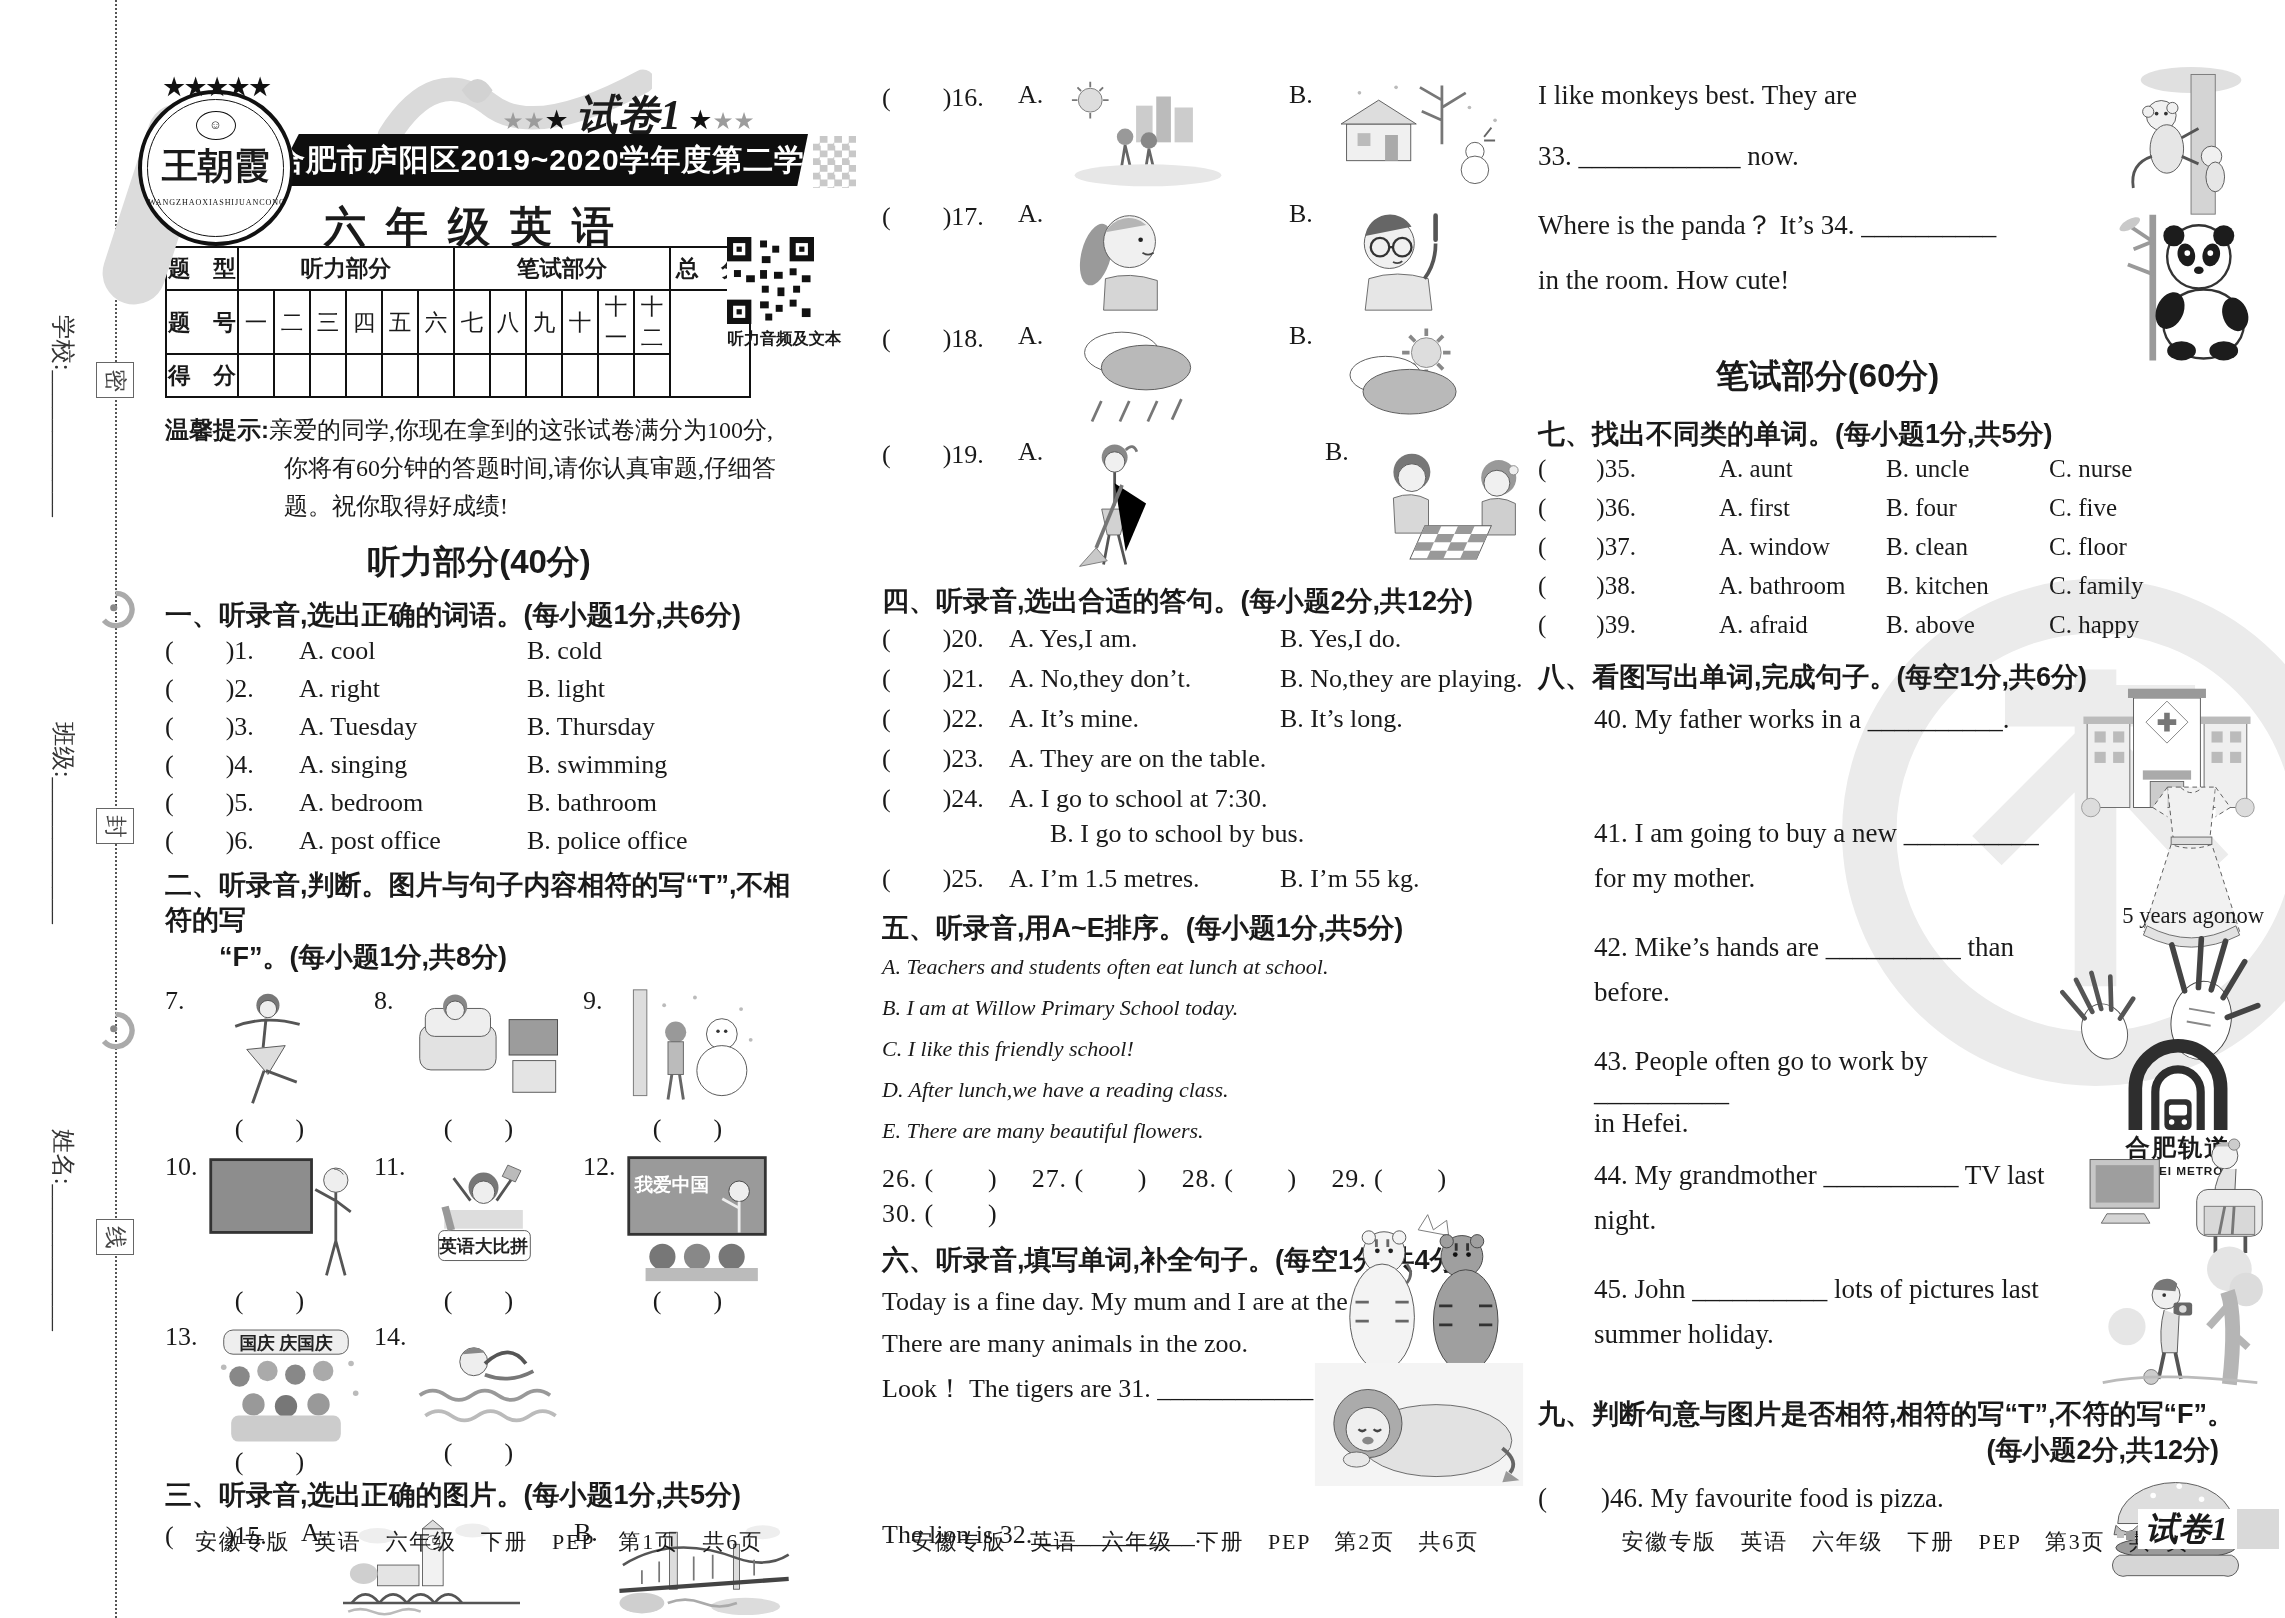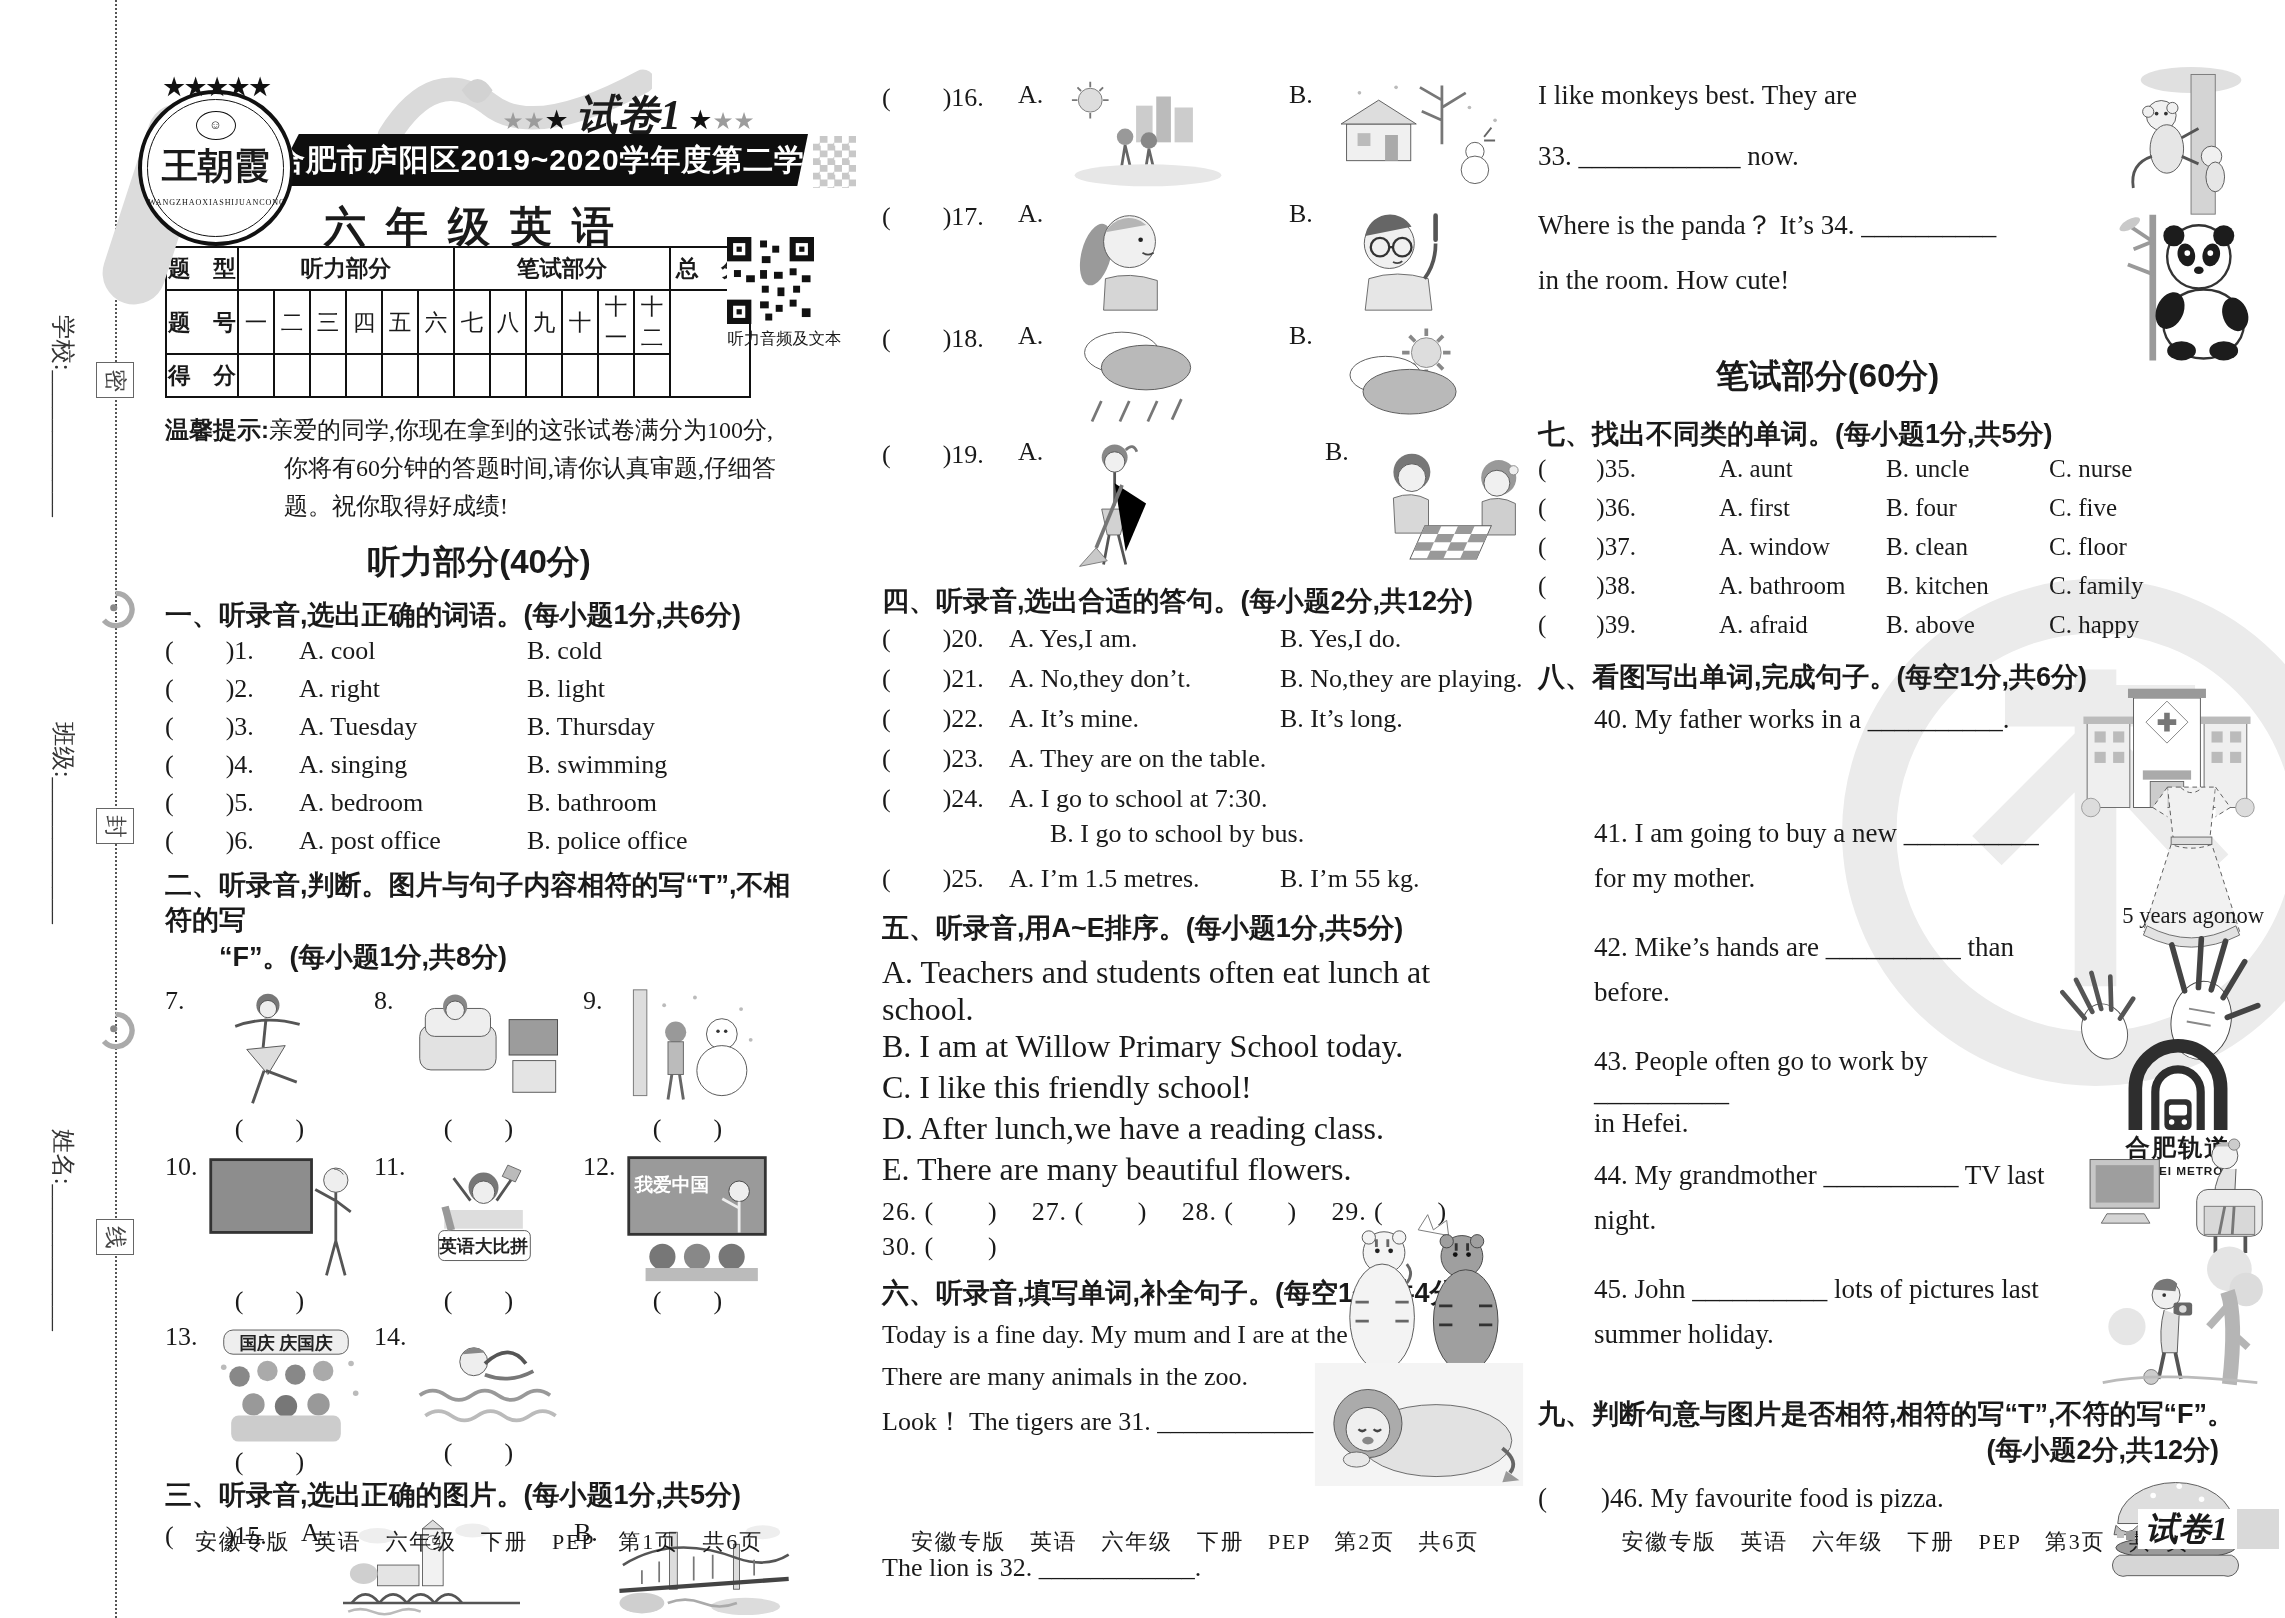--- a/index.html
+++ b/index.html
@@ -54,21 +54,21 @@
   
   .flow1 { position:absolute; left:29px; top:246px; width:628px; }
   table.score { border-collapse:collapse; width:586px; table-layout:fixed; }
   table.score td { border:2.3px solid #111; text-align:center; font-size:22.6px; height:43px; padding:0; }
   td.wlbl { width:72px; } td.wnum { width:36px; } td.wzf { width:80px; }
 
   .notice { margin-top:12.7px; width:626px; font-size:24px; line-height:1.6; padding-left:119px; text-indent:-119px; }
   .notice b { font-family:"Liberation Sans",sans-serif;text-align:right; }
 
   .sec-title { text-align:center; font-size:33px; margin-top:14.5px; }
-  .qr-wrap { position:absolute; right:-5.4px; top:237px; width:100px; text-align:left; z-index:2; }
+  .qr-wrap { position:absolute; right:-5.4px; top:237px; width:100px; text-align:left; z-index:2;font-weight:bold; }
   .qr-cap { font-size:16.3px; margin-top:3.6px; white-space:nowrap; }
 
   .h-cn { font-size:27px; line-height:1.3; margin-top:12.7px; }
   .h-cn.indent2 { padding-left:54px; }
 
   .opt-row { display:flex; align-items:baseline; font-size:26px; height:38px; }
   .qn { flex:none; width:134px; white-space:nowrap; }
   .oa { flex:none; width:228px; white-space:nowrap; }
   .ob { flex:1; white-space:nowrap; }
 
@@ -89,21 +89,21 @@
   
   .flow2 { position:absolute; left:0; top:80px; width:626px; }
   .imgqrow { display:flex; align-items:flex-start; font-size:26px; margin-bottom:9px; }
   .imgqrow .qn { width:136px; }
   .grpA { display:flex; width:271px; flex:none; }
   .grpB { display:flex; }
   .opt-row2 { display:flex; align-items:center; font-size:26px; min-height:40px; }
   .qn2 { flex:none; width:127px; white-space:nowrap; }
   .oa2 { flex:none; width:271px; white-space:nowrap; }
   .stack-b { font-size:26px; min-height:40px; padding-left:168px; }
-  .sent { font-size:32px; min-height:41px; }
+  .sent { font-size:22px; min-height:41px;font-style:italic; }
   .ansrow { font-size:26px; margin-top:1.8px; letter-spacing:0.9px; }
   .fillline { font-size:26px; min-height:42px; }
   .tigers-img { position:absolute; right:-9px; top:1203px; }
   .lion-img { position:absolute; right:-18px; top:1352px; }
   .lionline { margin-top:107px; }
 
   
   .flow3 { position:absolute; left:0; top:80px; width:735px; }
   .qblock { position:relative; padding-right:213px; }
   .rimg { position:absolute; right:16.3px; }

